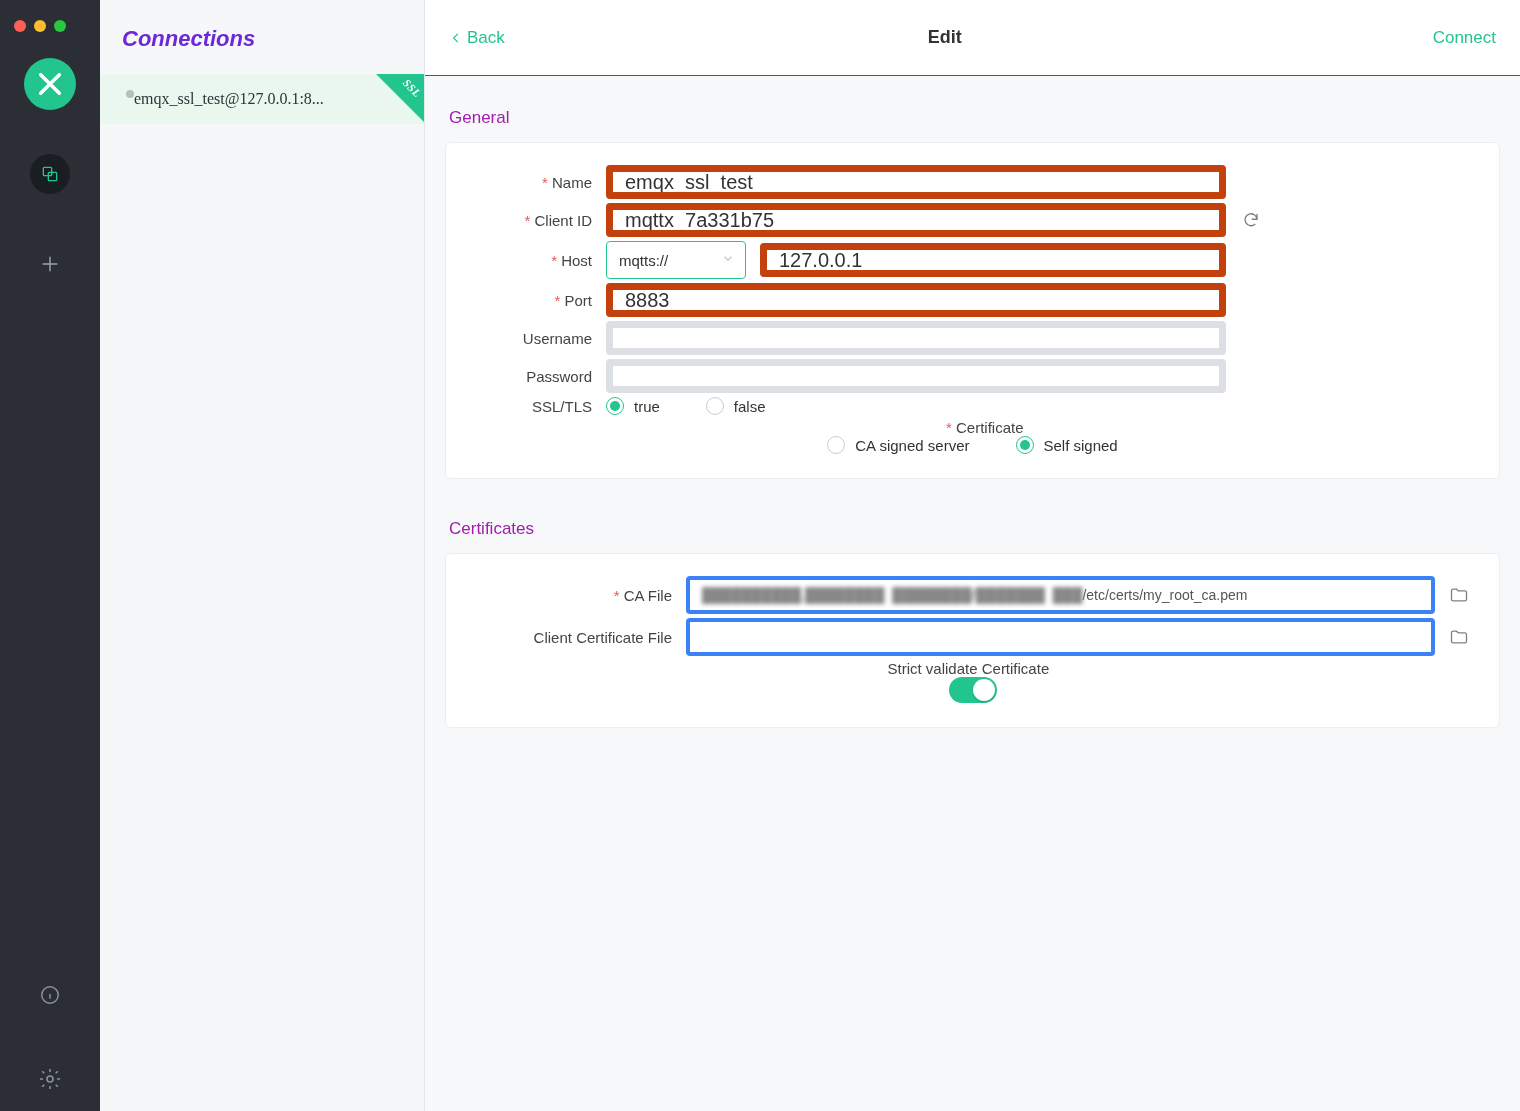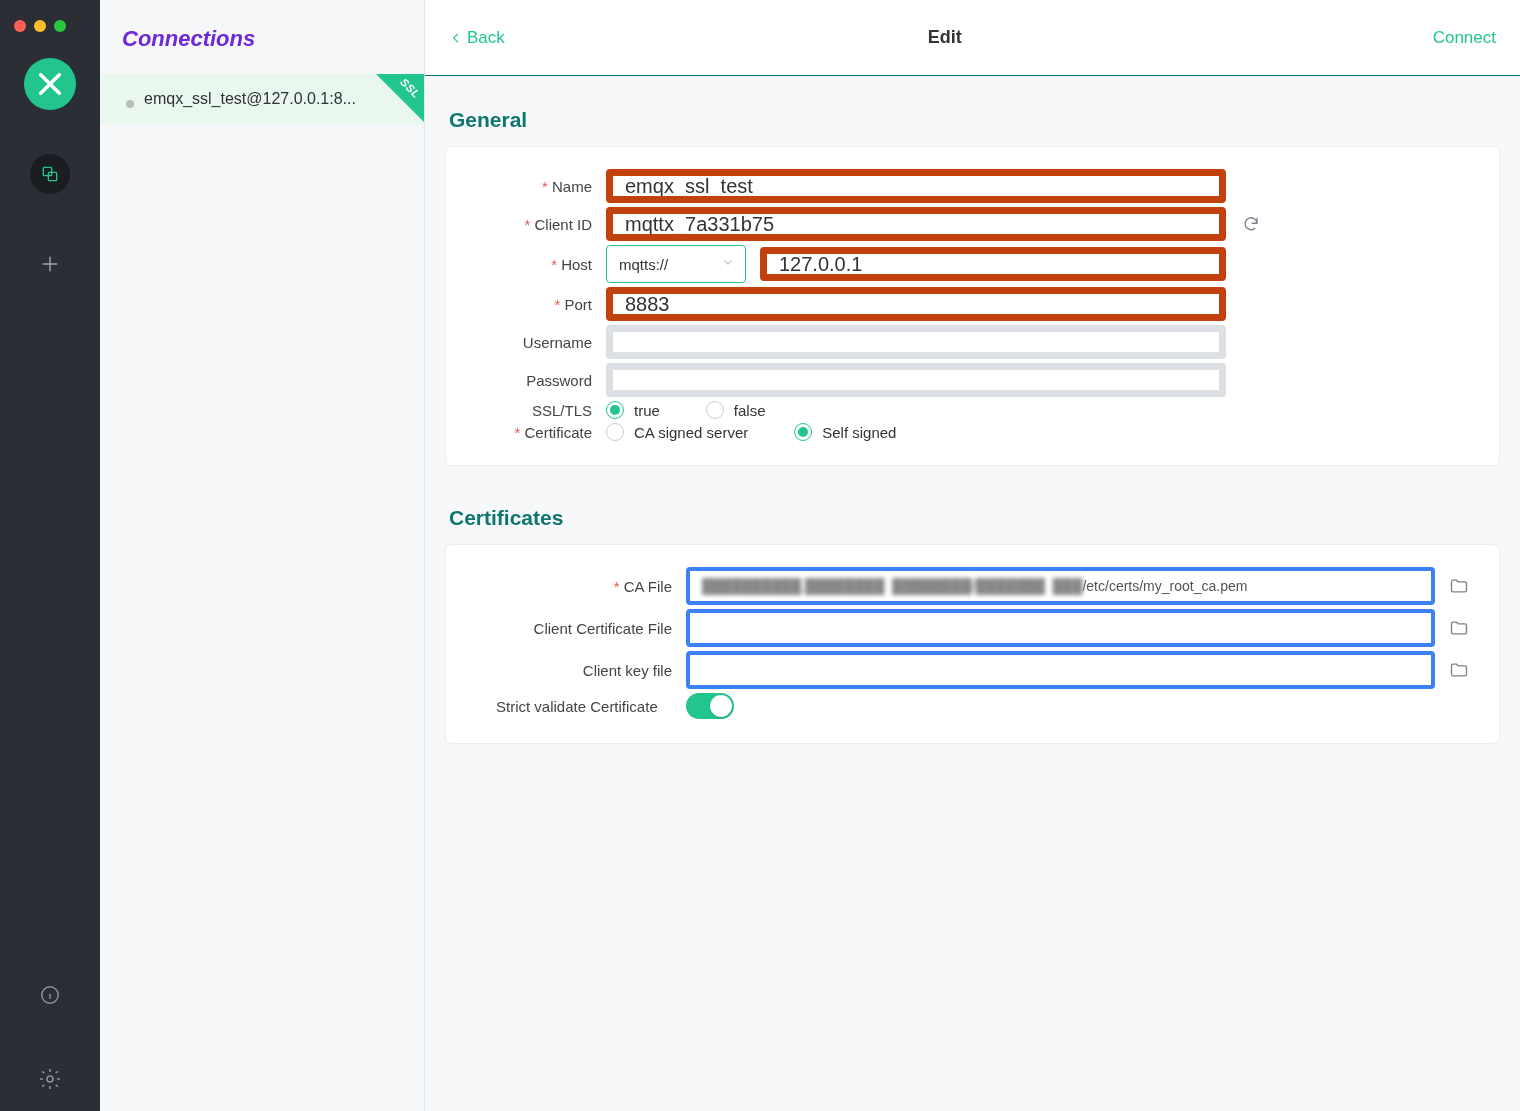--- a/index.html
+++ b/index.html
@@ -20,40 +20,40 @@
 .nav-btn svg { stroke: #22c58d; fill: none; stroke-width: 1.6; }
 .nav-btn.plus svg { stroke: #9aa3af; }
 .nav-bottom { margin-top: auto; margin-bottom: 20px; display: flex; flex-direction: column; align-items: center; gap: 60px; }
 .nav-bottom .nav-icon svg { stroke: #8b929c; fill: none; stroke-width: 1.6; }
 .nav-icon { width: 24px; height: 24px; display: flex; align-items: center; justify-content: center; cursor: pointer; }
 
 
 .sidebar { width: 325px; background: #f6f7f9; border-right: 1px solid #e3e6ea; display: flex; flex-direction: column; }
 .sidebar-header { padding: 26px 22px 22px 22px; }
 .sidebar-title { font-size: 22px; font-weight: 700; color: #6d28d9; font-style: italic; }
-.conn-item { position: relative; padding: 16px 18px 16px 26px; background: #e9f7ef; color: #2d3438; display: flex; align-items: flex-end; gap: 10px; cursor: pointer; overflow: hidden; }
+.conn-item { position: relative; padding: 16px 18px 16px 26px; background: #e9f7ef; color: #2d3438; display: flex; align-items: flex-start; gap: 0; cursor: pointer; overflow: hidden; font-family: Liberation Serif, serif; }
 .status-dot { width: 8px; height: 8px; border-radius: 50%; background: #b9beb9; flex: none; }
 .conn-name { font-size: 16px; white-space: nowrap; overflow: hidden; text-overflow: ellipsis; }
 .ssl-tag { position: absolute; top: 0; right: 0; width: 0; height: 0; border-top: 48px solid #22c58d; border-left: 48px solid transparent; }
 .ssl-text { position: absolute; top: 8px; right: 2px; transform: rotate(45deg); font-size: 11px; color: #fff; font-style: italic; font-weight: 600; letter-spacing: 0.5px; }
 
 
 .main { flex: 1; display: flex; flex-direction: column; background: #fff; }
 .topbar { height: 76px; border-bottom: 1px solid #0f766e; display: flex; align-items: center; padding: 0 24px; }
 .back { display: flex; align-items: center; gap: 4px; color: #22c58d; font-size: 17px; cursor: pointer; }
 .back svg { stroke: #22c58d; width: 14px; height: 14px; }
 .title { flex: 1; text-align: center; font-size: 18px; font-weight: 600; margin-left: -48px; }
 .connect { color: #22c58d; font-size: 17px; cursor: pointer; }
 
 .content { padding: 24px 20px 40px 20px; overflow-y: auto; background: #f7f8f9; flex: 1; }
-.section-title { font-size: 21px; color: #0f766e; font-weight: 700; margin: 8px 0 14px 4px; }
+.section-title { font-size: 17px; color: #a21caf; font-weight: 400; margin: 8px 0 14px 4px; }
 .card { background: #fff; border: 1px solid #ecedef; border-radius: 6px; padding: 22px 30px 24px 30px; margin-bottom: 40px; }
 
 .row { display: flex; align-items: center; margin-bottom: 4px; }
-.row:last-child { margin-bottom: 0; }
+.row:last-child { margin-bottom: 0; flex-direction: column; }
 .lbl { width: 130px; text-align: right; padding-right: 14px; font-size: 15px; color: #444; }
 .req::before { content: "* "; color: #e35a5a; }
 .controls { flex: 1; display: flex; align-items: center; gap: 14px; max-width: 620px; }
 
 .input { height: 34px; border: 7px solid #c2410c; border-radius: 4px; padding: 0 12px; font-size: 20px; color: #333; outline: none; width: 100%; background: #fff; }
 .input.plain { border-color: #dcdfe4; }
 .select { height: 38px; border: 1px solid #22c58d; border-radius: 4px; padding: 0 34px 0 12px; font-size: 15px; color: #333; background: #fff; position: relative; display: flex; align-items: center; min-width: 140px; cursor: pointer; }
 .chev { position: absolute; right: 10px; top: 50%; transform: translateY(-50%); }
 .chev svg { stroke: #bfc3c9; width: 14px; height: 14px; }
 .icon-btn { width: 22px; height: 22px; display: flex; align-items: center; justify-content: center; cursor: pointer; flex: none; }
@@ -263,33 +263,20 @@
               <span></span>
             </div>
             <div class="folder-btn">
               <svg viewBox="0 0 24 24" width="20" height="20">
                   <path d="M3 7a2 2 0 0 1 2-2h4l2 2h8a2 2 0 0 1 2 2v8a2 2 0 0 1-2 2H5a2 2 0 0 1-2-2V7z"></path>
                 </svg>
             </div>
           </div>
         </div>
 
-        <div class="row">
-          <div class="lbl">Client key file</div>
-          <div class="file-row">
-            <div class="file-input">
-              <span></span>
-            </div>
-            <div class="folder-btn">
-              <svg viewBox="0 0 24 24" width="20" height="20">
-                  <path d="M3 7a2 2 0 0 1 2-2h4l2 2h8a2 2 0 0 1 2 2v8a2 2 0 0 1-2 2H5a2 2 0 0 1-2-2V7z"></path>
-                </svg>
-            </div>
-          </div>
-        </div>
 
         <div class="row">
           <div class="lbl" style="width:210px;text-align:left;padding-left:20px">Strict validate Certificate</div>
           <div class="toggle"></div>
         </div>
 
       </div>
 
     </div>
   </div>

